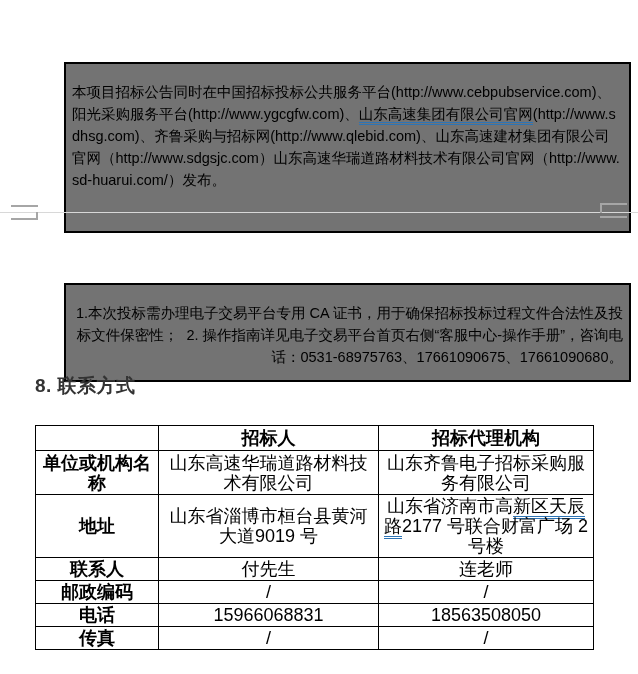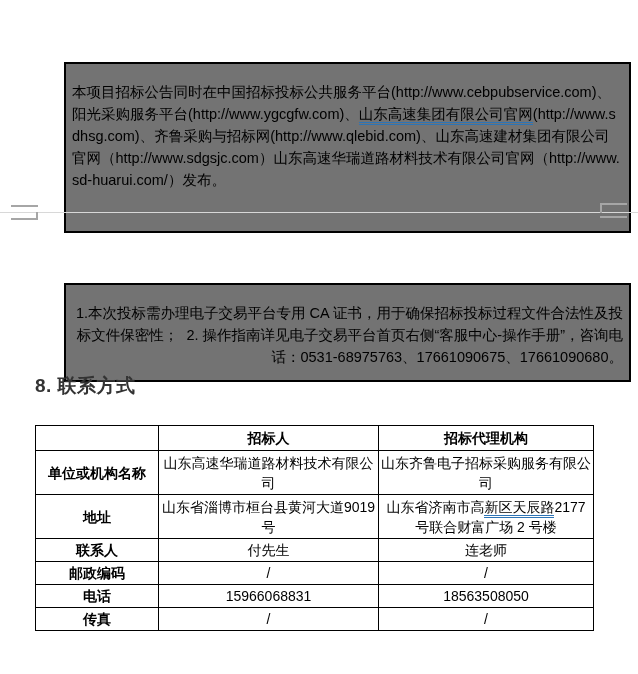--- a/index.html
+++ b/index.html
@@ -37,21 +37,21 @@
   .pb-seg.lb{left:11px;width:27px;top:218px;}
   .pb-seg.rt{left:600px;width:27px;top:203px;}
   .pb-seg.rb{left:600px;width:27px;top:216px;}
   .pb-vseg{position:absolute;width:2px;background:#a6a6a6;}
   .pb-vseg.l{left:36px;top:212px;height:8px;}
   .pb-vseg.r{left:600px;top:203px;height:10px;}
   
   table.contact{
     position:absolute;left:35px;top:425px;
     border-collapse:collapse;table-layout:fixed;width:558px;
-    font-size:14px;line-height:20px;
+    font-size:18px;line-height:20px;
   }
   table.contact td,table.contact th{
     border:1.5px solid #000;text-align:center;vertical-align:middle;
     padding:1px 2px;overflow:hidden;
   }
   table.contact th{font-weight:700;}
   .col-label{width:123px;}
   .col-tenderer{width:220px;}
   .col-agency{width:215px;}
   tr.r-head{height:25px;}

